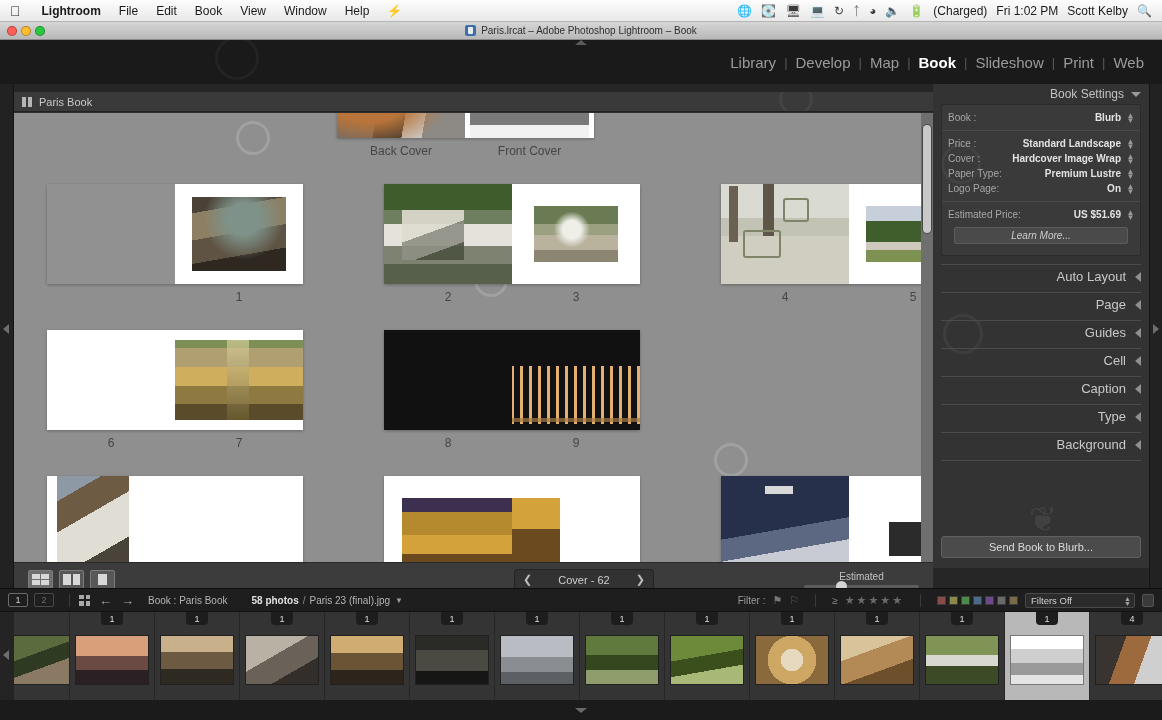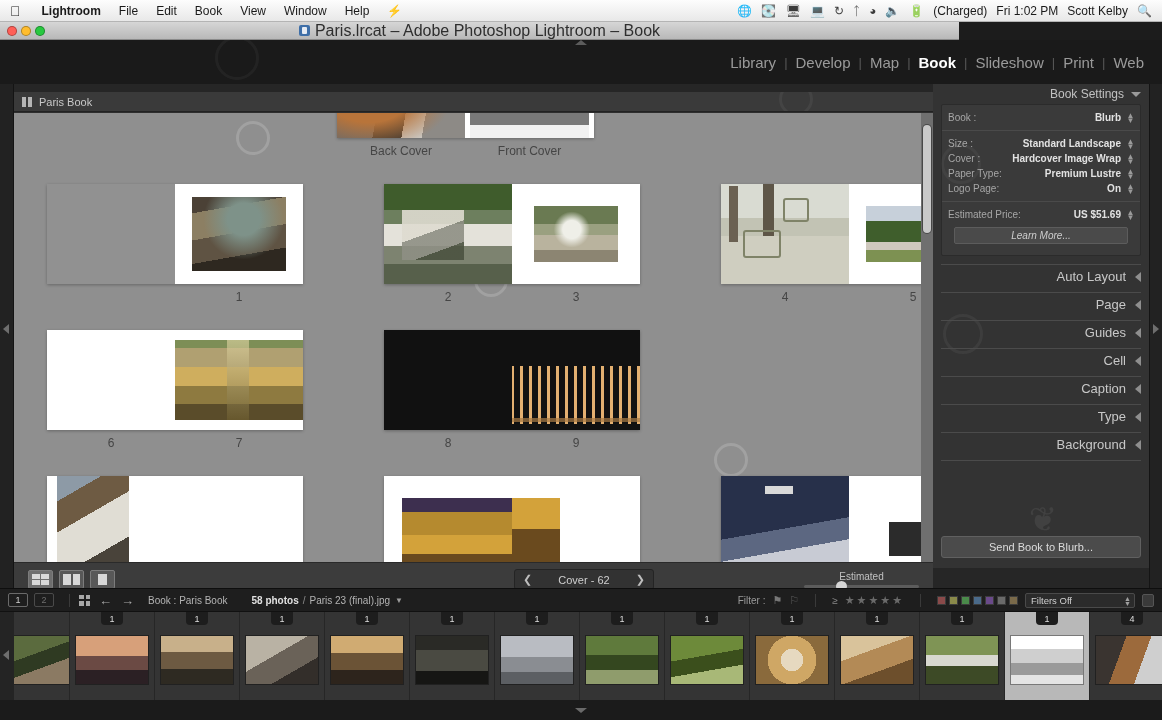--- a/index.html
+++ b/index.html
@@ -23,25 +23,25 @@
   .osbar .apple { margin: 0 12px 0 10px; font-size: 14px; line-height: 1; }
   .osbar .mi { padding: 0 9px; white-space: nowrap; }
   .osbar .mi.bold { font-weight: bold; }
   .osbar .spacer { flex: 1; }
   .osbar .right { display: flex; align-items: center; gap: 9px; padding-right: 10px; }
   .osbar .right .sysicon { font-size: 12px; opacity: .85; }
   .osbar .right .txt { font-size: 12px; white-space: nowrap; }
 
   
   .winbar {
-    position: absolute; left: 0; top: 22px; width: 959px; height: 18px;
+    position: absolute; left: 0; top: 22px; width: 1162px; height: 18px;
     background: linear-gradient(#d6d6d6, #b8b8b8);
     border-bottom: 1px solid #8a8a8a;
     display: flex; align-items: center; justify-content: center;
-    font-size: 16px; color: #2e2e2e;
+    font-size: 10px; color: #2e2e2e;
   }
   .winbar .dots { position: absolute; left: 7px; top: 4px; display: flex; gap: 4px; }
   .winbar .dot { width: 10px; height: 10px; border-radius: 50%; border: 1px solid rgba(0,0,0,.3); }
   .winbar .dot.r { background: #ff5f57; }
   .winbar .dot.y { background: #ffbd2e; }
   .winbar .dot.g { background: #28c840; }
   .winbar .title { display: flex; align-items: center; gap: 5px; }
   .winbar .ticon {
     width: 11px; height: 11px; background: #3f6fa8; border-radius: 2px;
     display: inline-block; position: relative;
@@ -630,21 +630,21 @@
       <div class="bsbox">
         <div class="bsgroup">
           <div class="bsrow">
             <span class="k">Book :</span>
             <span class="v">Blurb</span>
             <span class="stp">▲<br>▼</span>
           </div>
         </div>
         <div class="bsgroup">
           <div class="bsrow">
-            <span class="k">Size :</span>
+            <span class="k">Price :</span>
             <span class="v">Standard Landscape</span>
             <span class="stp">▲<br>▼</span>
           </div>
           <div class="bsrow">
             <span class="k">Cover :</span>
             <span class="v">Hardcover Image Wrap</span>
             <span class="stp">▲<br>▼</span>
           </div>
           <div class="bsrow">
             <span class="k">Paper Type:</span>

